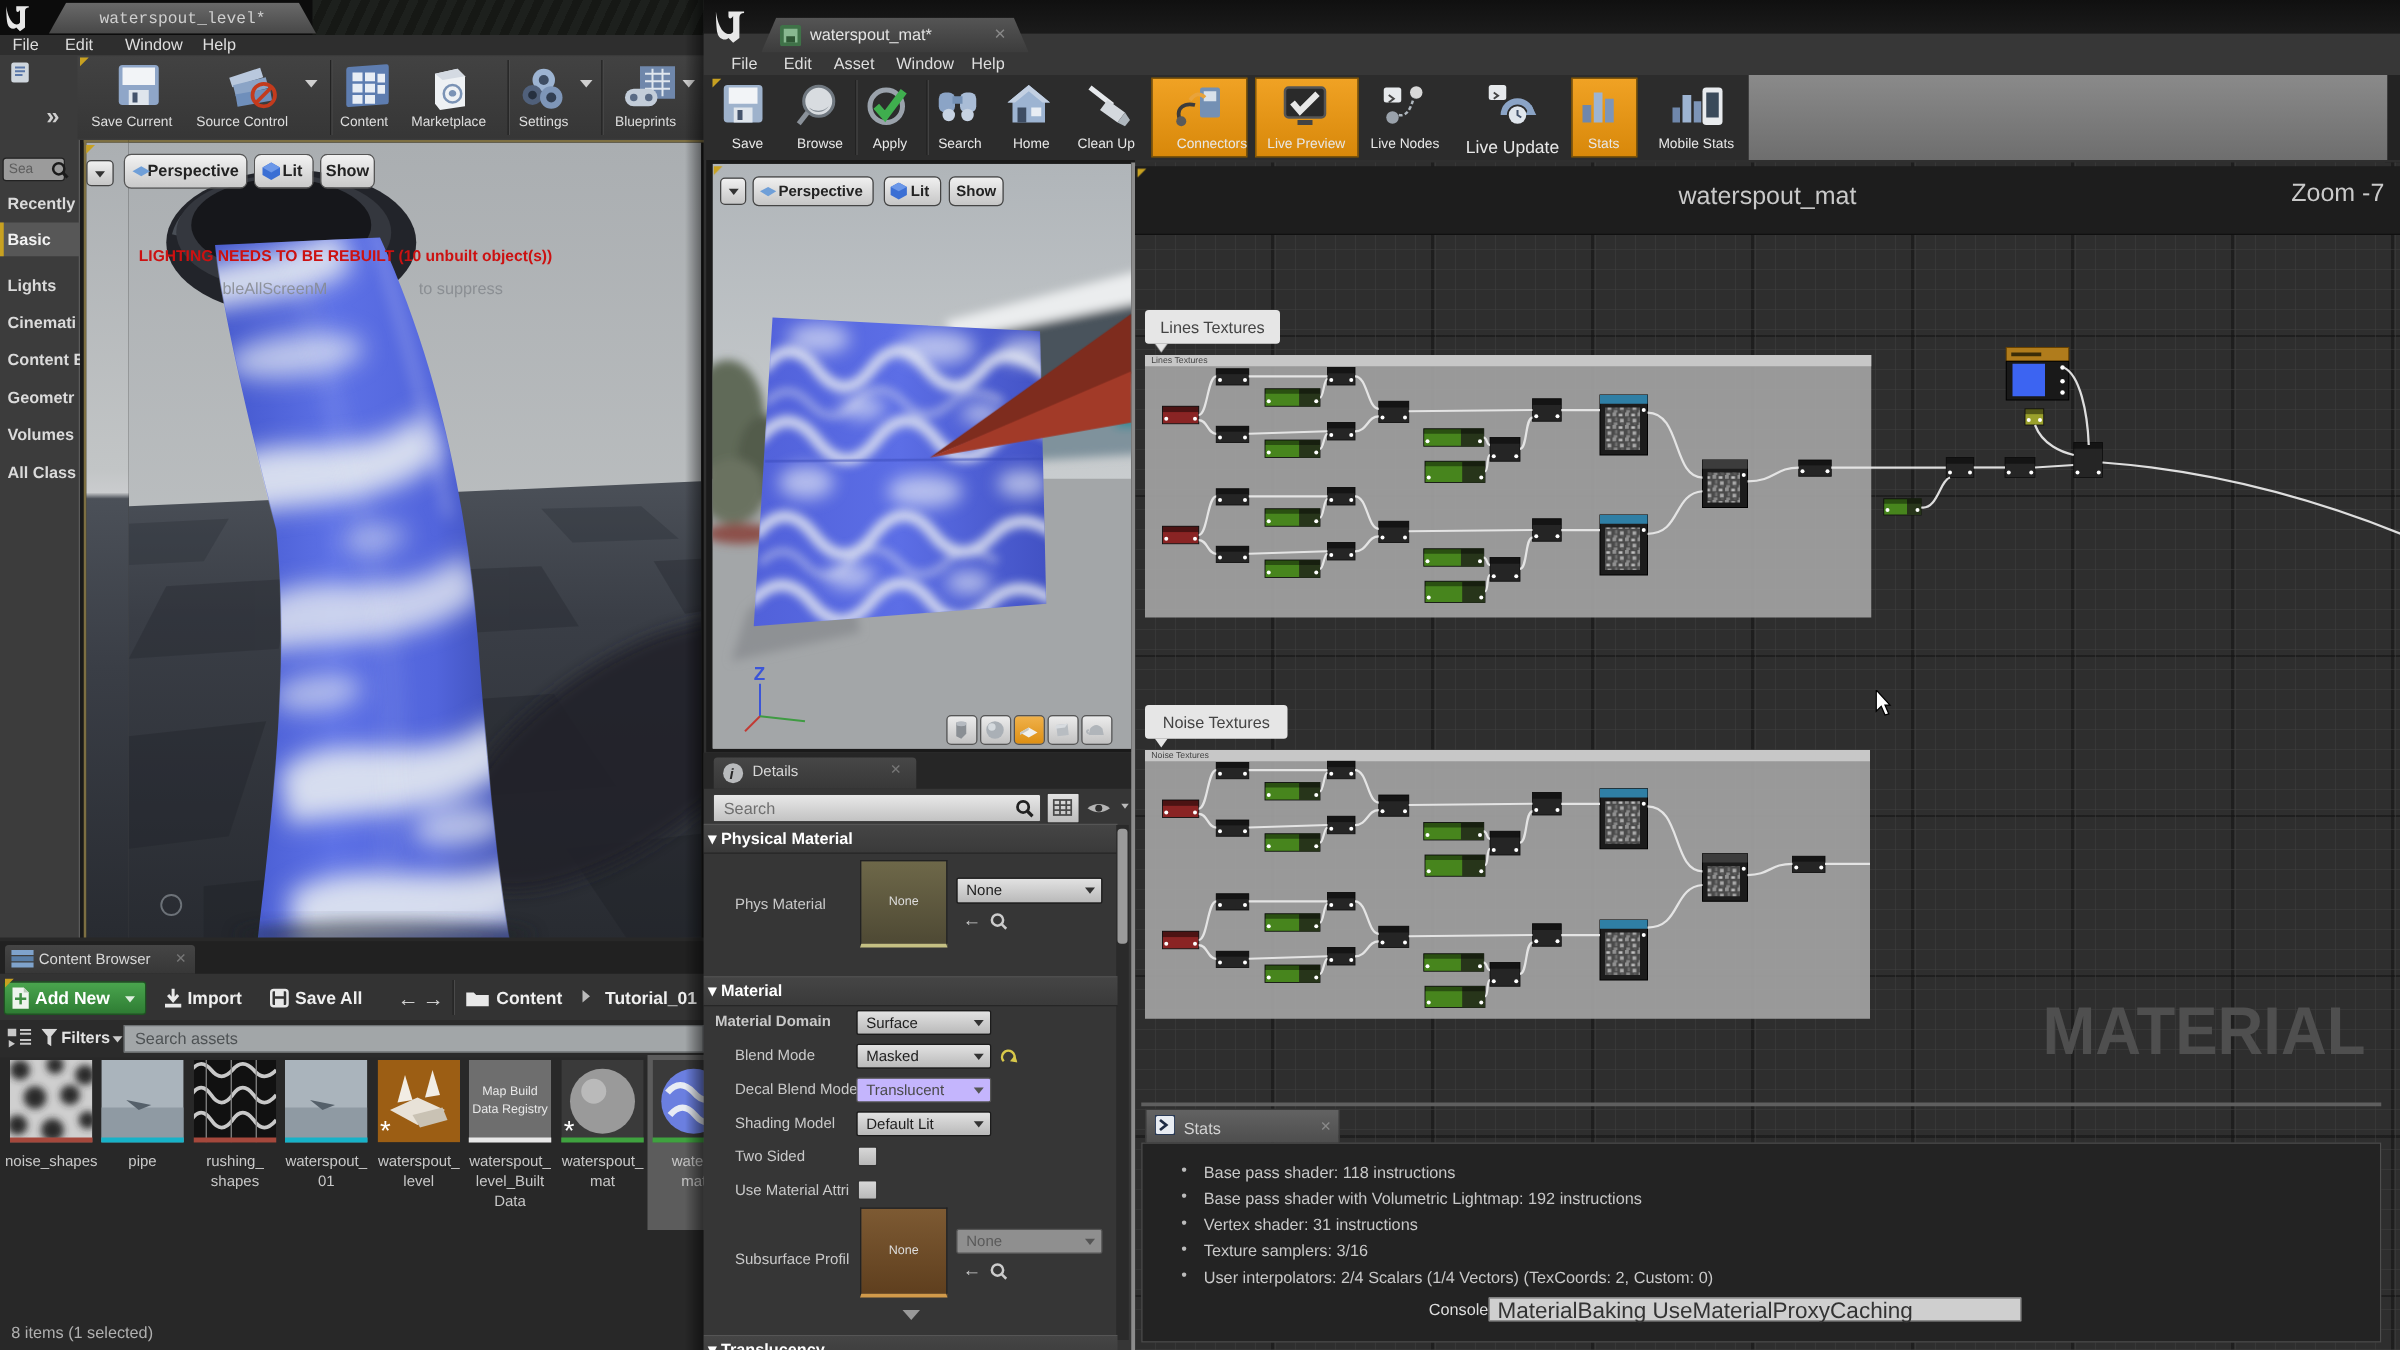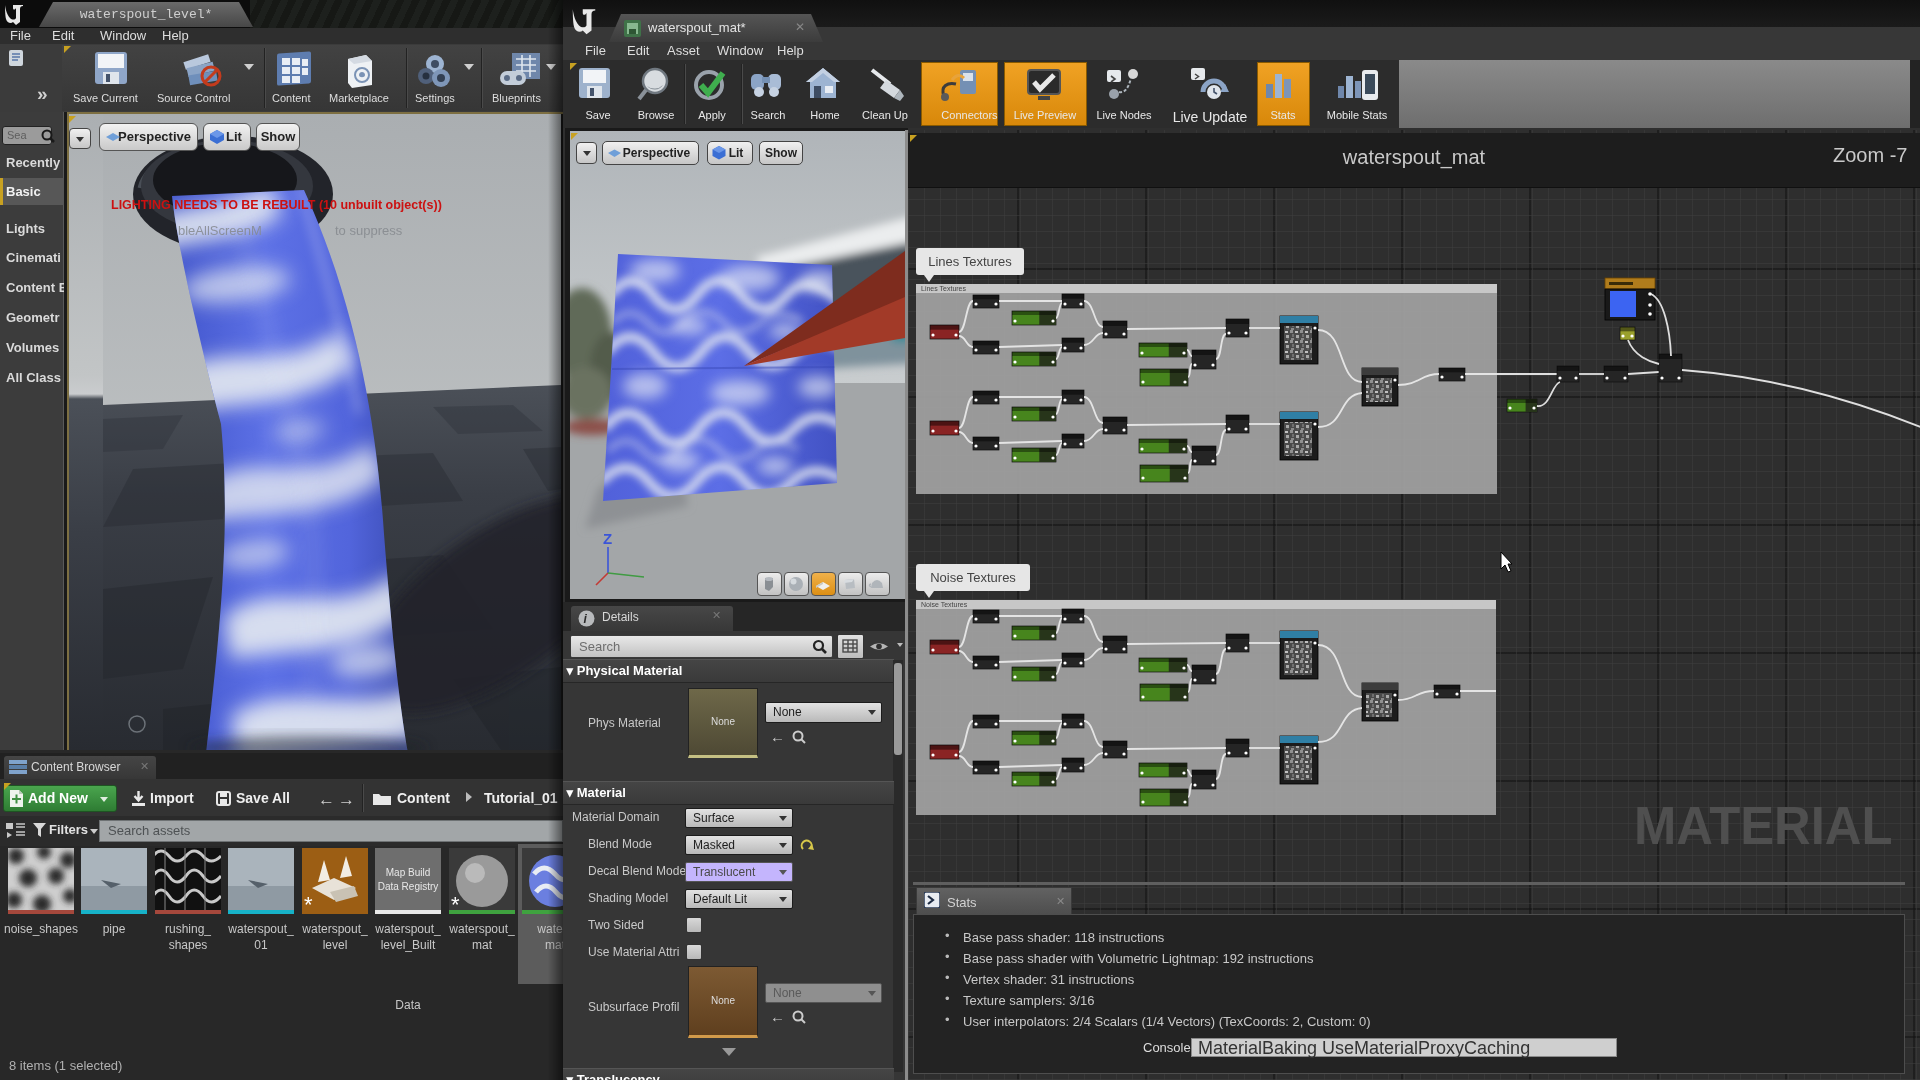--- a/index.html
+++ b/index.html
@@ -322,21 +322,21 @@
       <div class="abs" style="left:296px;top:922px;width:78px;text-align:center;color:#c8c8c8;font-size:12px;">waterspout_</div>
       <div class="abs" style="left:296px;top:938px;width:78px;text-align:center;color:#c8c8c8;font-size:12px;">level</div>
       <div class="abs" style="left:375px;top:848px;width:66px;height:66px;overflow:hidden;"><svg width="66" height="66">
           <rect width="66" height="66" fill="#6e6e6e"></rect>
           <text x="33" y="28" text-anchor="middle" fill="#e8e8e8" font-size="10">Map Build</text>
           <text x="33" y="42" text-anchor="middle" fill="#e8e8e8" font-size="10">Data Registry</text>
         </svg></div>
       <div class="abs" style="left:375px;top:910px;width:66px;height:4px;background:#e8e8e8;"></div>
       <div class="abs" style="left:369px;top:922px;width:78px;text-align:center;color:#c8c8c8;font-size:12px;">waterspout_</div>
       <div class="abs" style="left:369px;top:938px;width:78px;text-align:center;color:#c8c8c8;font-size:12px;">level_Built</div>
-      <div class="abs" style="left:369px;top:954px;width:78px;text-align:center;color:#c8c8c8;font-size:12px;margin-top:44px;">Data</div>
+      <div class="abs" style="left:369px;top:954px;width:78px;text-align:center;color:#c8c8c8;font-size:12px;">Data</div>
       <div class="abs" style="left:449px;top:848px;width:66px;height:66px;overflow:hidden;"><svg width="66" height="66">
           <rect width="66" height="66" fill="#3a3a3a"></rect>
           <circle cx="33" cy="33" r="26" fill="#9a9a9a"></circle>
           <circle cx="26" cy="25" r="10" fill="#c2c2c2" opacity="0.8"></circle>
         </svg></div>
       <div class="abs" style="left:449px;top:910px;width:66px;height:4px;background:#3fa23f;"></div>
       <div class="abs" style="left:451px;top:892px;color:#fff;font-size:22px;">*</div>
       <div class="abs" style="left:443px;top:922px;width:78px;text-align:center;color:#c8c8c8;font-size:12px;">waterspout_</div>
       <div class="abs" style="left:443px;top:938px;width:78px;text-align:center;color:#c8c8c8;font-size:12px;">mat</div>
       <div class="abs" style="left:518px;top:844px;width:74px;height:140px;background:#5c5c5c;"></div>
@@ -625,21 +625,21 @@
       <div class="abs" style="left:688px;top:688px;width:70px;height:70px;background:linear-gradient(#6e6849,#4e4934);border:1px solid #222;border-bottom:3px solid #c5c083;color:#ddd;font-size:10px;text-align:center;line-height:66px;">None</div>
       <div class="abs ddl" style="left:765px;top:702px;width:117px;height:21px;">None<span class="ar"></span></div>
       <div class="abs" style="left:770px;top:728px;color:#ccc;font-size:15px;font-weight:bold;">←</div>
       <svg class="abs" style="left:792px;top:730px;" width="15" height="15">
         <circle cx="6" cy="6" r="4.5" fill="none" stroke="#ccc" stroke-width="2"></circle>
         <line x1="9.5" y1="9.5" x2="13" y2="13" stroke="#ccc" stroke-width="2"></line>
       </svg>
       <div class="abs" style="left:893px;top:660px;width:10px;height:412px;background:#2a2a2a;"></div>
       <div class="abs" style="left:894px;top:663px;width:8px;height:92px;background:#9a9a9a;border-radius:3px;"></div>
       <div class="abs hdr" style="left:563px;top:781px;width:331px;">&nbsp;▾ Material</div>
-      <div class="abs row-lbl" style="left:572px;top:810px;">Material Domain</div>
+      <div class="abs row-lbl" style="left:572px;top:810px;font-weight:bold;">Material Domain</div>
       <div class="abs ddl" style="left:685px;top:808px;width:108px;height:20px;">Surface<span class="ar"></span></div>
       <div class="abs row-lbl" style="left:588px;top:837px;">Blend Mode</div>
       <div class="abs ddl" style="left:685px;top:835px;width:108px;height:20px;">Masked<span class="ar"></span></div>
       <div class="abs row-lbl" style="left:588px;top:864px;">Decal Blend Mode</div>
       <div class="abs" style="left:685px;top:862px;width:108px;height:20px;background:#c4b5fd;border:1px solid #555;border-radius:2px;color:#4a4a4a;font-size:12px;line-height:18px;padding-left:7px;">Translucent<span class="ar" style="position:absolute;right:5px;top:7px;width:0;height:0;border-left:4px solid transparent;border-right:4px solid transparent;border-top:5px solid #555;"></span></div>
       <div class="abs row-lbl" style="left:588px;top:891px;">Shading Model</div>
       <div class="abs ddl" style="left:685px;top:889px;width:108px;height:20px;">Default Lit<span class="ar"></span></div>
       <svg class="abs" style="left:800px;top:838px;" width="14" height="14">
         <path d="M3 11 a5 5 0 1 1 8 -1" stroke="#d8c84a" stroke-width="2" fill="none"></path>
         <polygon points="12,6 14,12 8,11" fill="#d8c84a"></polygon>

